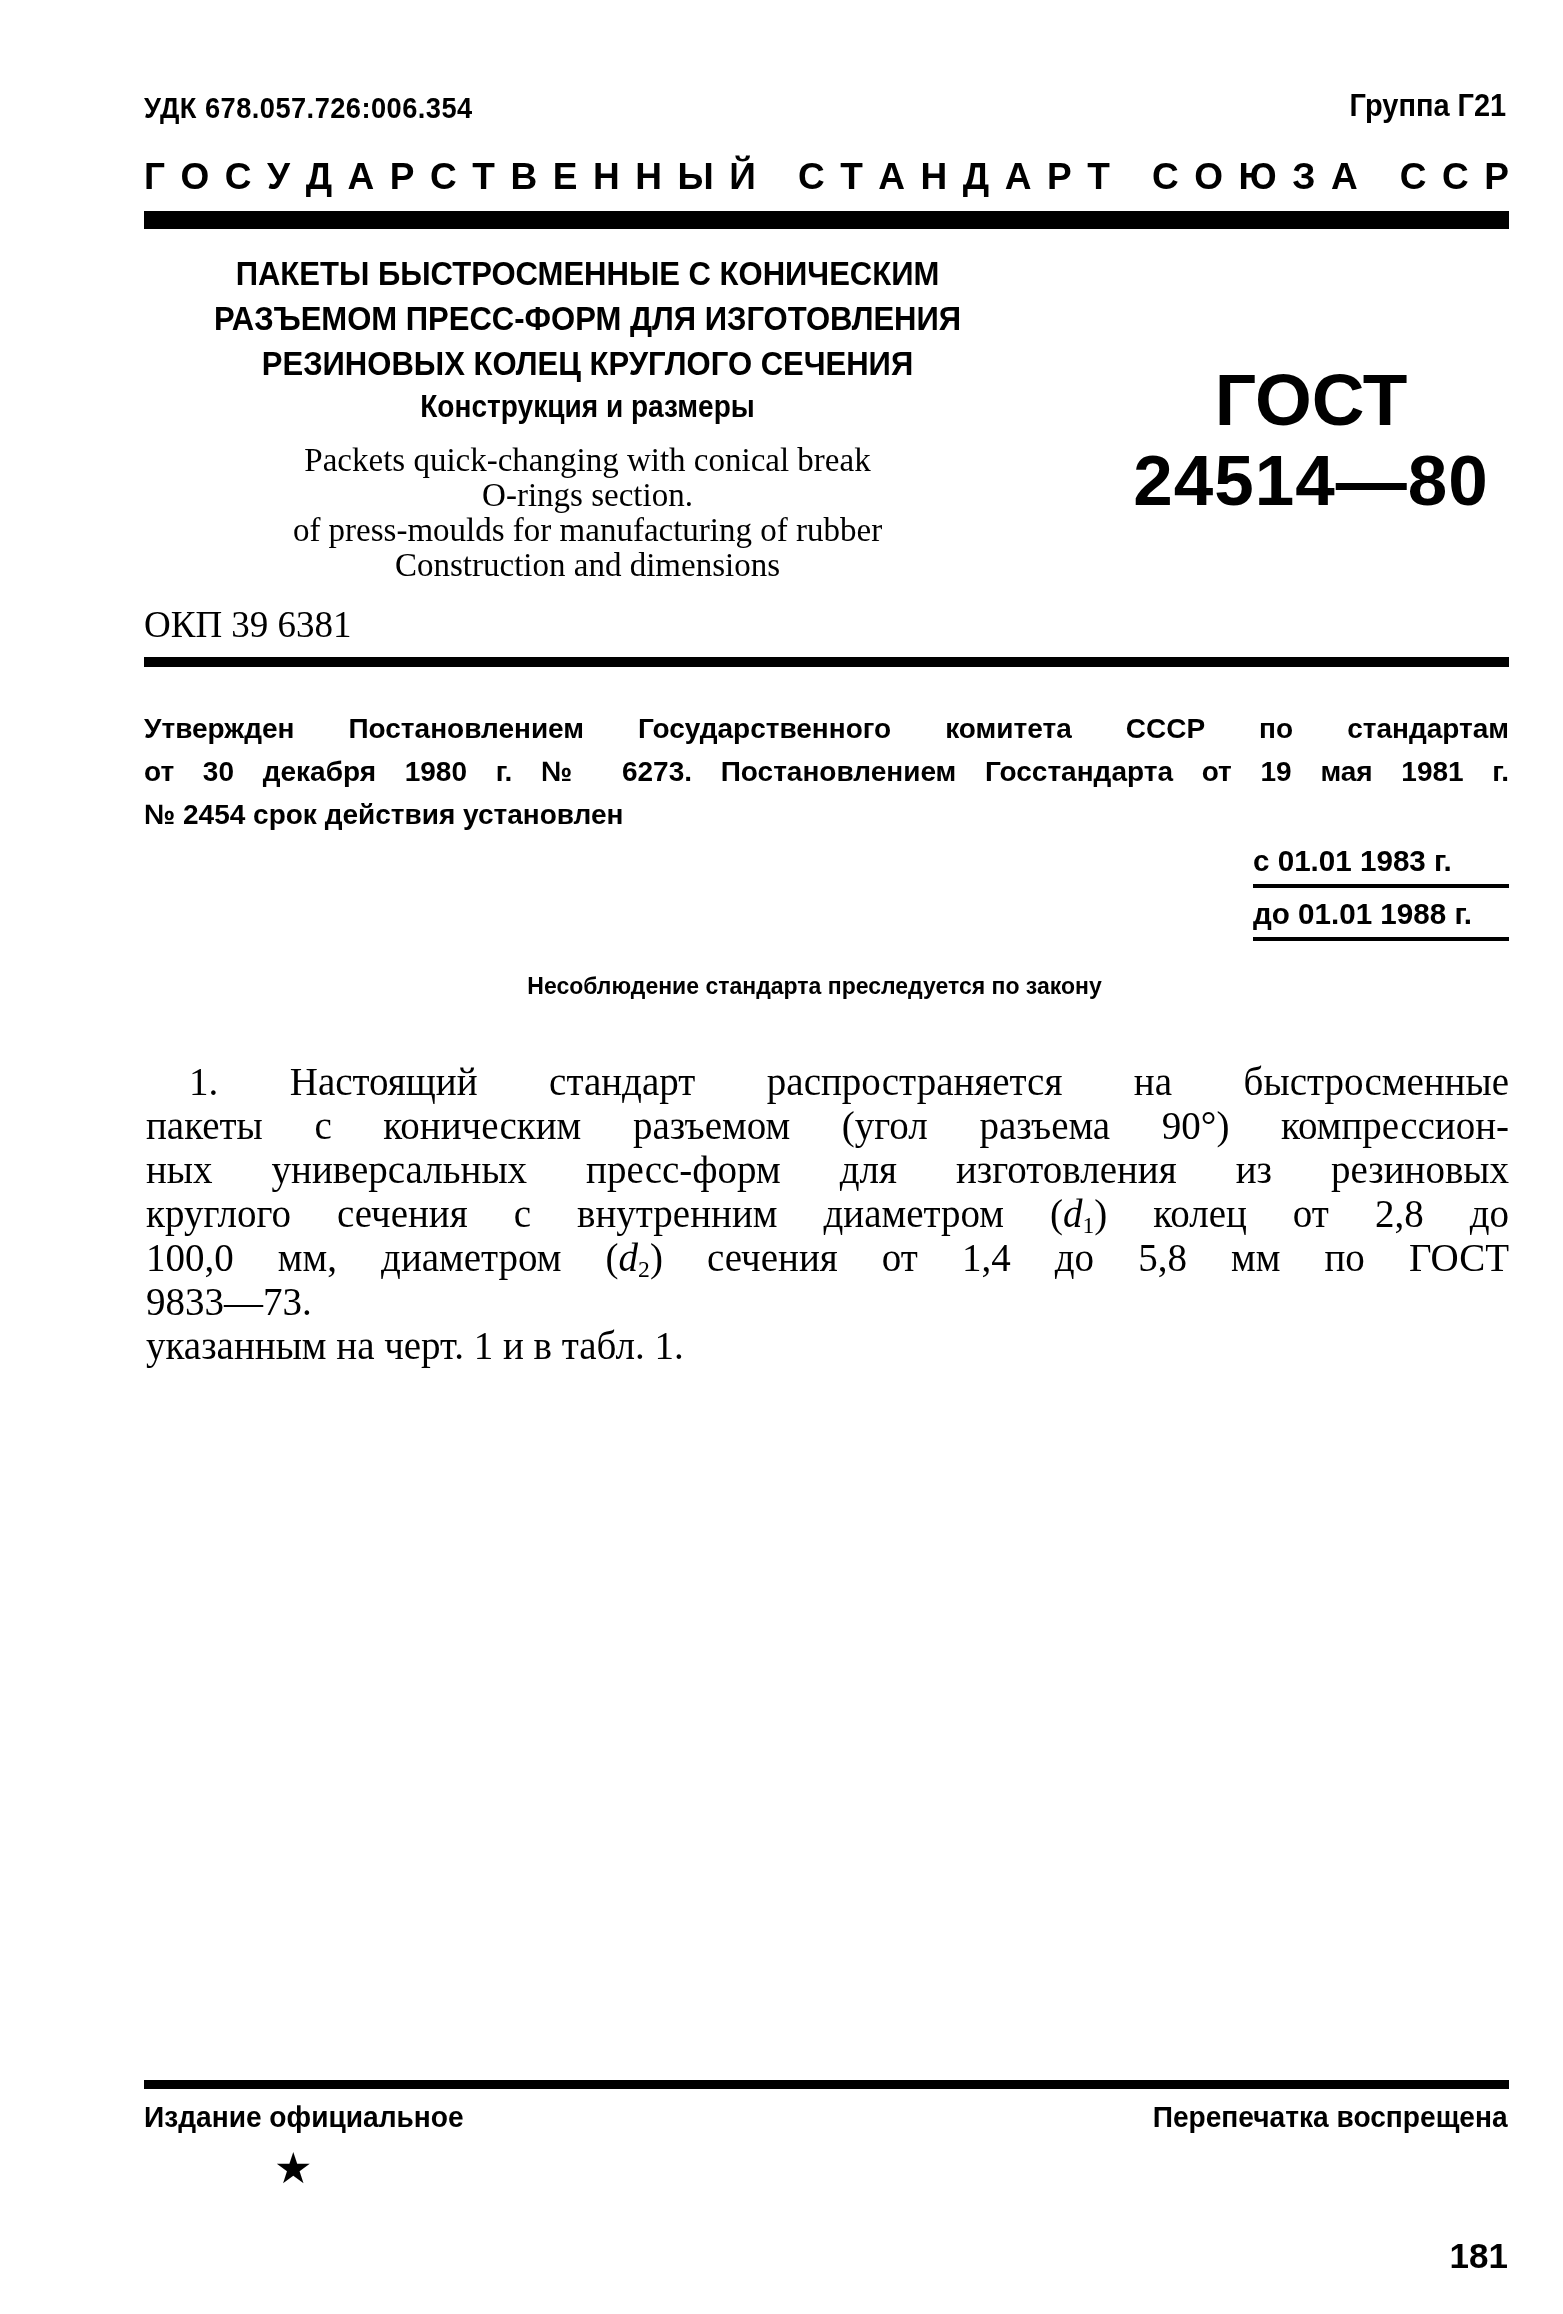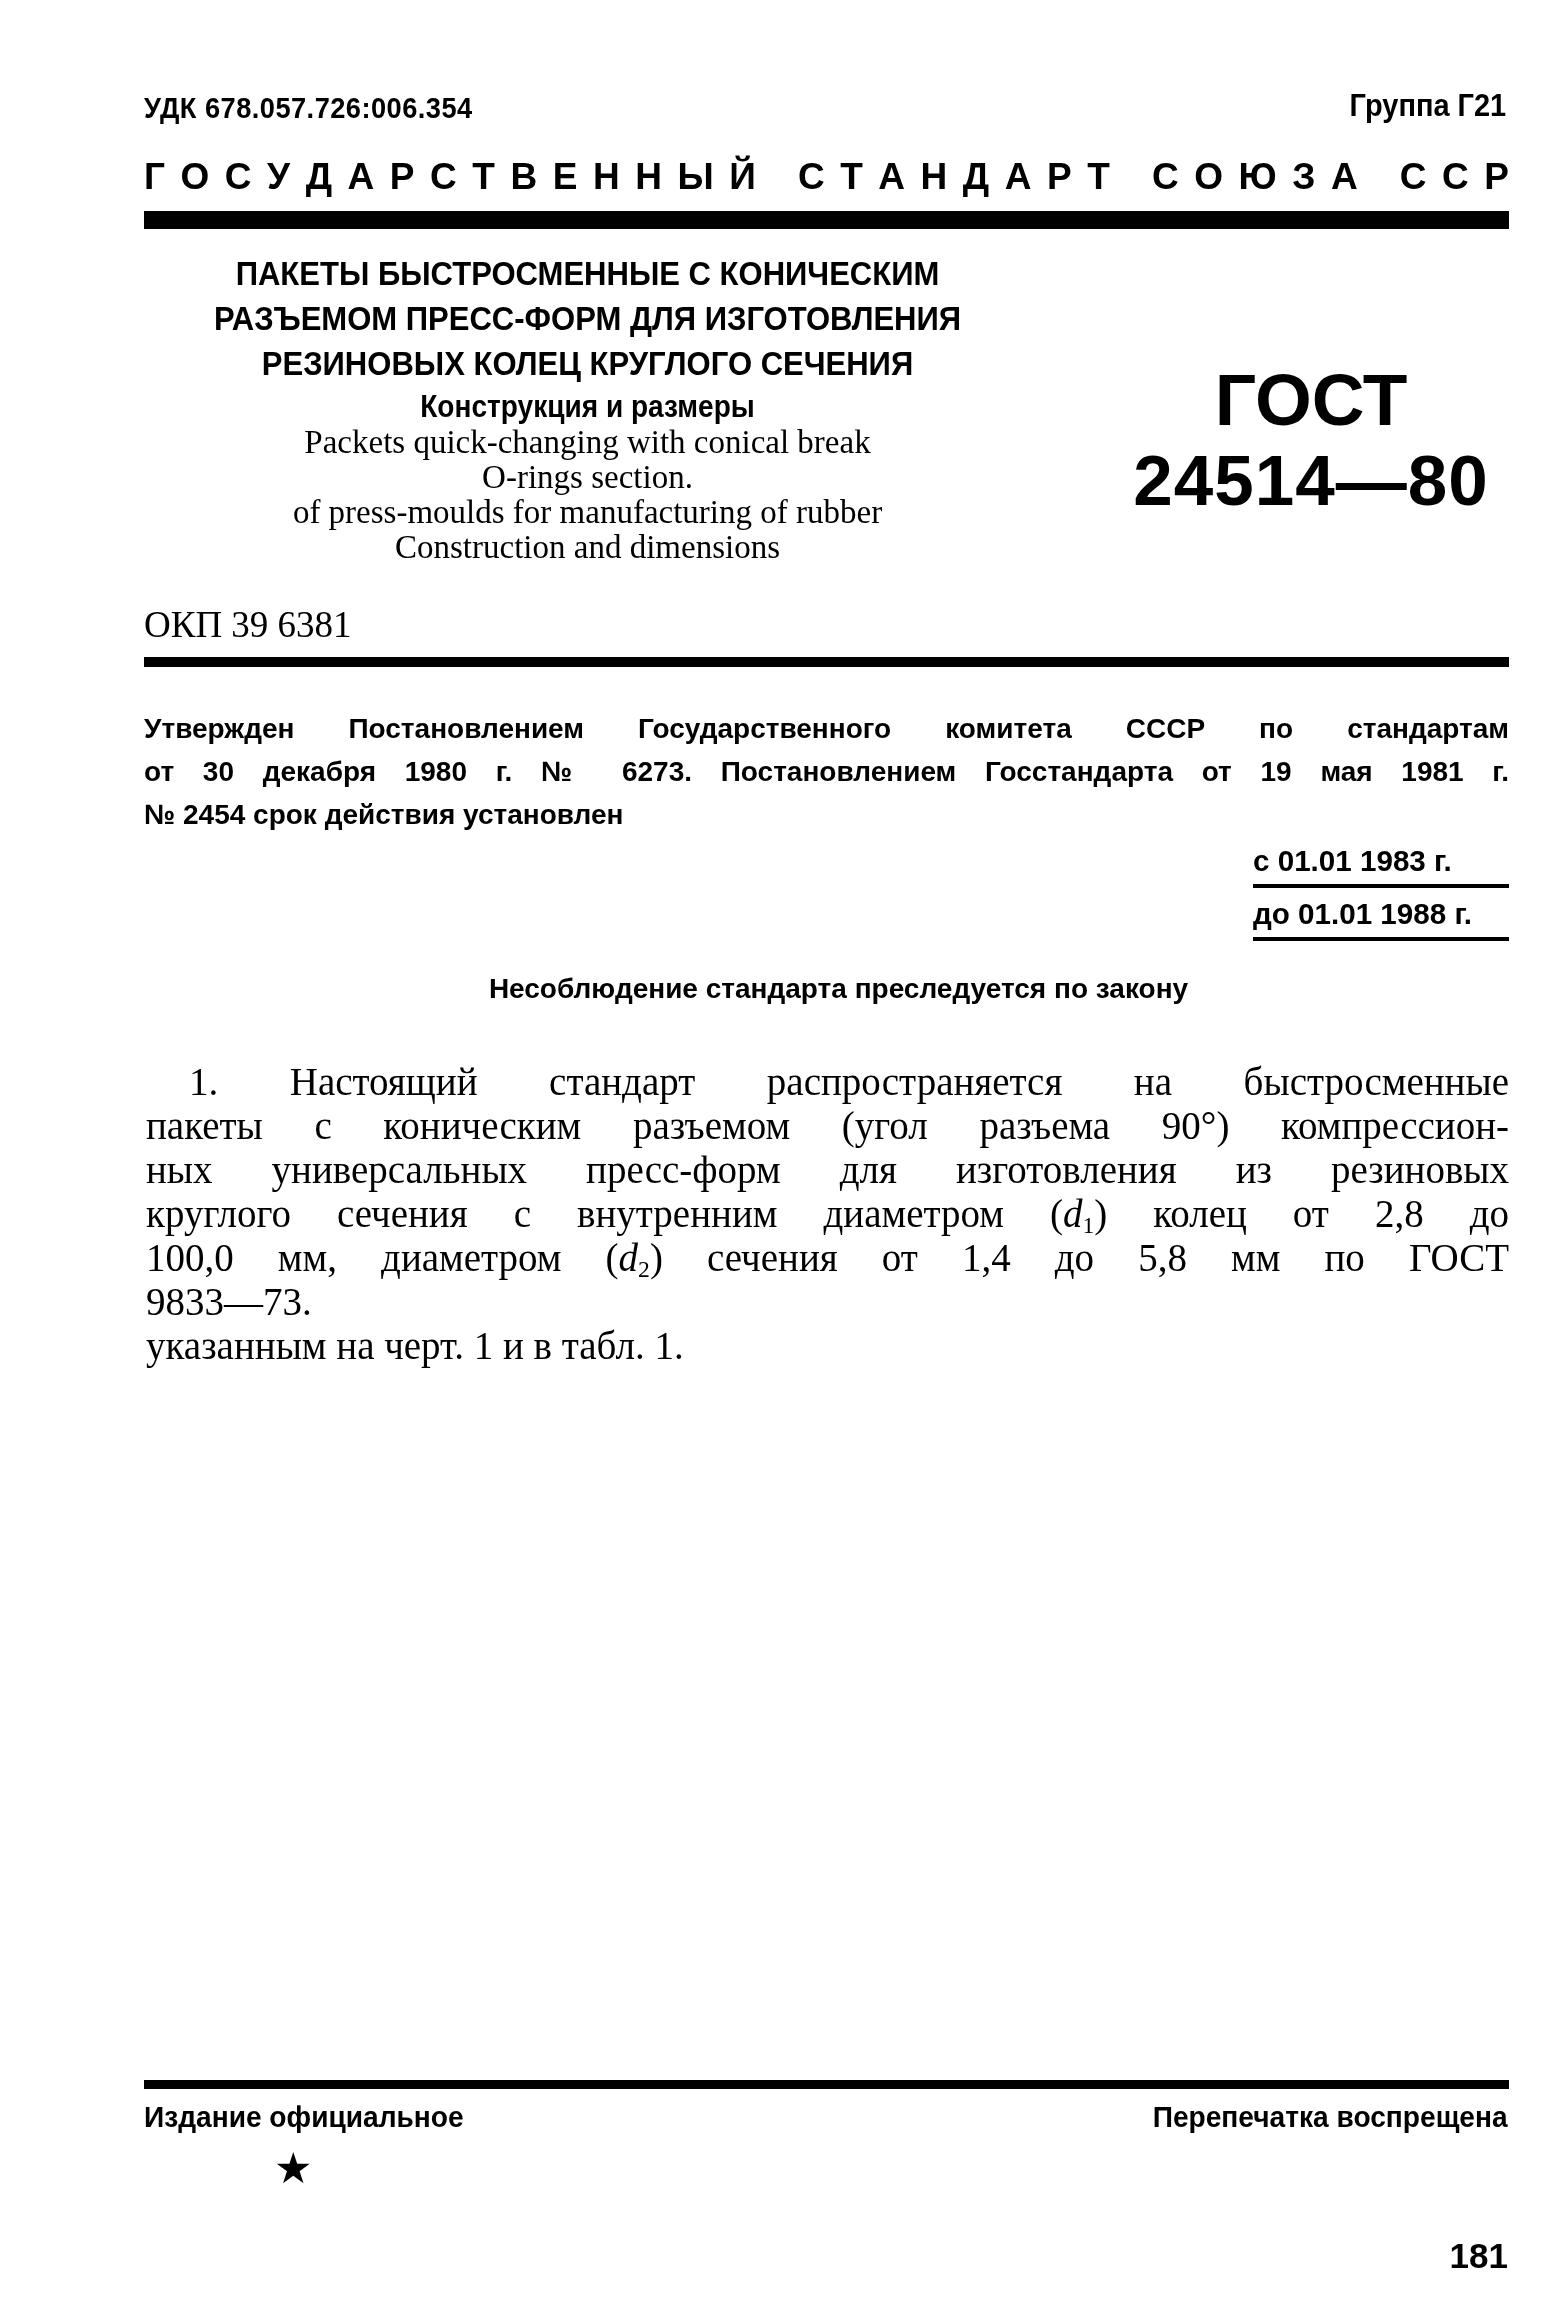--- a/index.html
+++ b/index.html
@@ -28,34 +28,34 @@
     #group { right: 57px; top: 87px; font-size: 31.5px; transform: scaleX(0.92); transform-origin: right top; }
     #state-std { left: 144px; top: 156px; width: 1365px; font-size: 37px; display: flex; justify-content: space-between; }
     .rule-thick { height: 17.7px; background: #000; }
     #rule1 { left: 144px; top: 211px; width: 1365px; }
     #rule2 { left: 144px; top: 657px; width: 1365px; height: 9.9px; }
     #rule3 { left: 144px; top: 2080px; width: 1365px; height: 8.9px; }
 
     
     #title-ru { left: 144px; top: 251px; width: 887px; text-align: center; font-size: 33px; line-height: 45px; transform: scaleX(0.94); transform-origin: center top; }
     #subtitle-ru { left: 144px; top: 389px; width: 887px; text-align: center; font-size: 30.5px; transform: scaleX(0.92); transform-origin: center top; }
-    #title-en { left: 144px; top: 425px; width: 887px; text-align: center; font-size: 33px; line-height: 35px; }
+    #title-en { left: 144px; top: 443px; width: 887px; text-align: center; font-size: 33px; line-height: 35px; }
     #okp { left: 144px; top: 603px; font-size: 37px; text-align: center; }
     #gost-label { left: 1129px; top: 360px; width: 364px; text-align: center; font-size: 73px; line-height: 79px; }
     #gost-number { left: 1129px; top: 441px; width: 364px; text-align: center; font-size: 71px; line-height: 79px; letter-spacing: 1px; }
 
     
     #approval { left: 144px; top: 707px; width: 1365px; font-size: 28px; line-height: 43px; text-align: justify; transform: scaleX(1); }
     #approval .line { display: block; text-align-last: justify; white-space: nowrap; }
     #approval .line.last { text-align-last: left; }
     #valid-block { right: 54px; top: 839px; width: 256px; }
     #valid-from, #valid-to { font-size: 29.6px; text-align: left; line-height: 43px; }
     .rule-thin { height: 3.9px; background: #000; margin: 2px 0 3.9px 0; }
 
-    #notice { left: 156px; top: 973px; width: 1365px; text-align: center; font-size: 28px; }
+    #notice { left: 132px; top: 973px; width: 1365px; text-align: center; font-size: 23px; }
 
     
     #body-text { left: 146px; top: 1060px; width: 1363px; font-size: 39px; line-height: 44px; }
     #body-text .line { display: block; white-space: nowrap; text-align: justify; text-align-last: justify; }
     #body-text .line.short { text-align-last: left; }
     #body-text .line.indent { padding-left: 43px; }
     #body-text sub { font-size: 23.6px; vertical-align: -5.9px; line-height: 0; }
     #body-text i { font-style: italic; }
 
     

